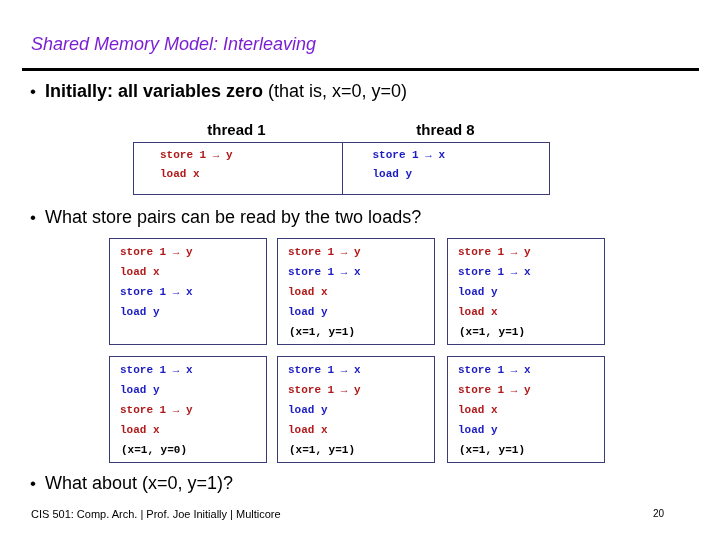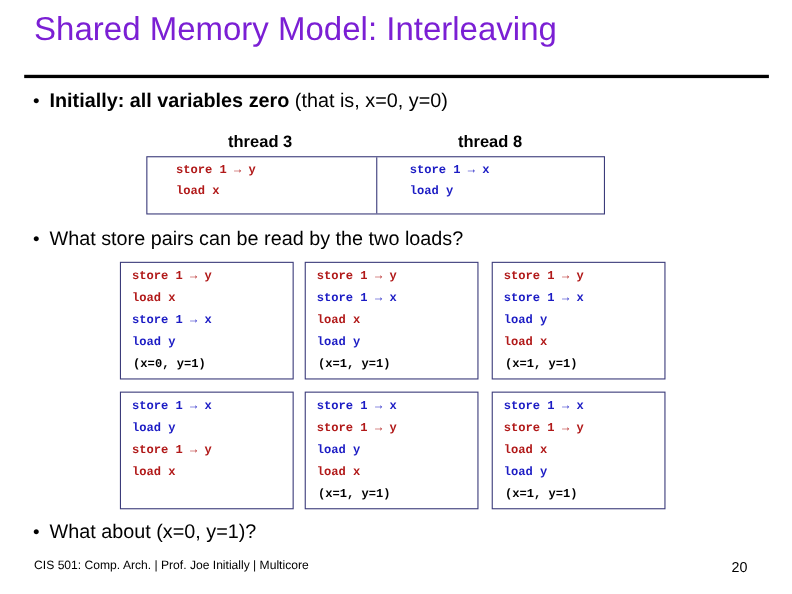--- a/index.html
+++ b/index.html
@@ -13,26 +13,27 @@
     position: relative;
     overflow: hidden;
     font-family: "Liberation Sans", sans-serif;
     color: #000000;
   }
 
   
   #slide-title {
     position: absolute;
     left: 31px;
-    top: 10px;
-    font-size: 30px;
+    top: 34px;
+    font-size: 18px;
     font-weight: normal;
     letter-spacing: 0px;
     color: #7B1FD4;
     white-space: nowrap;
+    font-style: italic;
   }
   #title-rule {
     position: absolute;
     left: 22px;
     top: 68px;
     width: 677px;
     height: 3px;
     background: #000000;
   }
 
@@ -136,37 +137,36 @@
     left: 31px;
     top: 508px;
     font-size: 11px;
     color: #000000;
     white-space: nowrap;
   }
   #footer-page {
     position: absolute;
     left: 653px;
     top: 508px;
-    font-size: 13px;
-    color: #000000;
-    margin-left: 12px;
+    font-size: 10px;
+    color: #000000;
   }
 </style>
 </head>
 <body>
 
 <div id="slide-title" style="color: rgb(123, 31, 212);">Shared Memory Model: Interleaving</div>
 <div id="title-rule"></div>
 
 <div class="bullet-row" id="bullet-initially">
   <span class="bullet-dot">•</span>
   <span class="bullet-text"><b>Initially: all variables zero</b><span> (that is, x=0, y=0)</span></span>
 </div>
 
-<div class="thread-head" id="thread1-label">thread 3</div>
+<div class="thread-head" id="thread1-label">thread 1</div>
 <div class="thread-head" id="thread2-label">thread 8</div>
 
 <div id="thread-table">
   <div class="tcol">
     <div class="code t1" style="color: rgb(177, 25, 25);">store 1 → y</div>
     <div class="code t1" style="color: rgb(177, 25, 25);">load x</div>
   </div>
   <div class="tcol second">
     <div class="code t2" style="color: rgb(27, 27, 196);">store 1 → x</div>
     <div class="code t2" style="color: rgb(27, 27, 196);">load y</div>
@@ -178,21 +178,20 @@
   <span class="bullet-text">What store pairs can be read by the two loads?</span>
 </div>
 
 <div id="grid">
 
   <div class="grid-cell row0 col0">
     <div class="code" style="color: rgb(177, 25, 25);">store 1 → y</div>
     <div class="code" style="color: rgb(177, 25, 25);">load x</div>
     <div class="code" style="color: rgb(27, 27, 196);">store 1 → x</div>
     <div class="code" style="color: rgb(27, 27, 196);">load y</div>
-    <div class="code res">(x=0, y=1)</div>
   </div>
 
   <div class="grid-cell row0 col1">
     <div class="code" style="color: rgb(177, 25, 25);">store 1 → y</div>
     <div class="code" style="color: rgb(27, 27, 196);">store 1 → x</div>
     <div class="code" style="color: rgb(177, 25, 25);">load x</div>
     <div class="code" style="color: rgb(27, 27, 196);">load y</div>
     <div class="code res">(x=1, y=1)</div>
   </div>
 
@@ -202,20 +201,21 @@
     <div class="code" style="color: rgb(27, 27, 196);">load y</div>
     <div class="code" style="color: rgb(177, 25, 25);">load x</div>
     <div class="code res">(x=1, y=1)</div>
   </div>
 
   <div class="grid-cell row1 col0">
     <div class="code" style="color: rgb(27, 27, 196);">store 1 → x</div>
     <div class="code" style="color: rgb(27, 27, 196);">load y</div>
     <div class="code" style="color: rgb(177, 25, 25);">store 1 → y</div>
     <div class="code" style="color: rgb(177, 25, 25);">load x</div>
+    <div class="code res">(x=1, y=0)</div>
   </div>
 
   <div class="grid-cell row1 col1">
     <div class="code" style="color: rgb(27, 27, 196);">store 1 → x</div>
     <div class="code" style="color: rgb(177, 25, 25);">store 1 → y</div>
     <div class="code" style="color: rgb(27, 27, 196);">load y</div>
     <div class="code" style="color: rgb(177, 25, 25);">load x</div>
     <div class="code res">(x=1, y=1)</div>
   </div>
 

